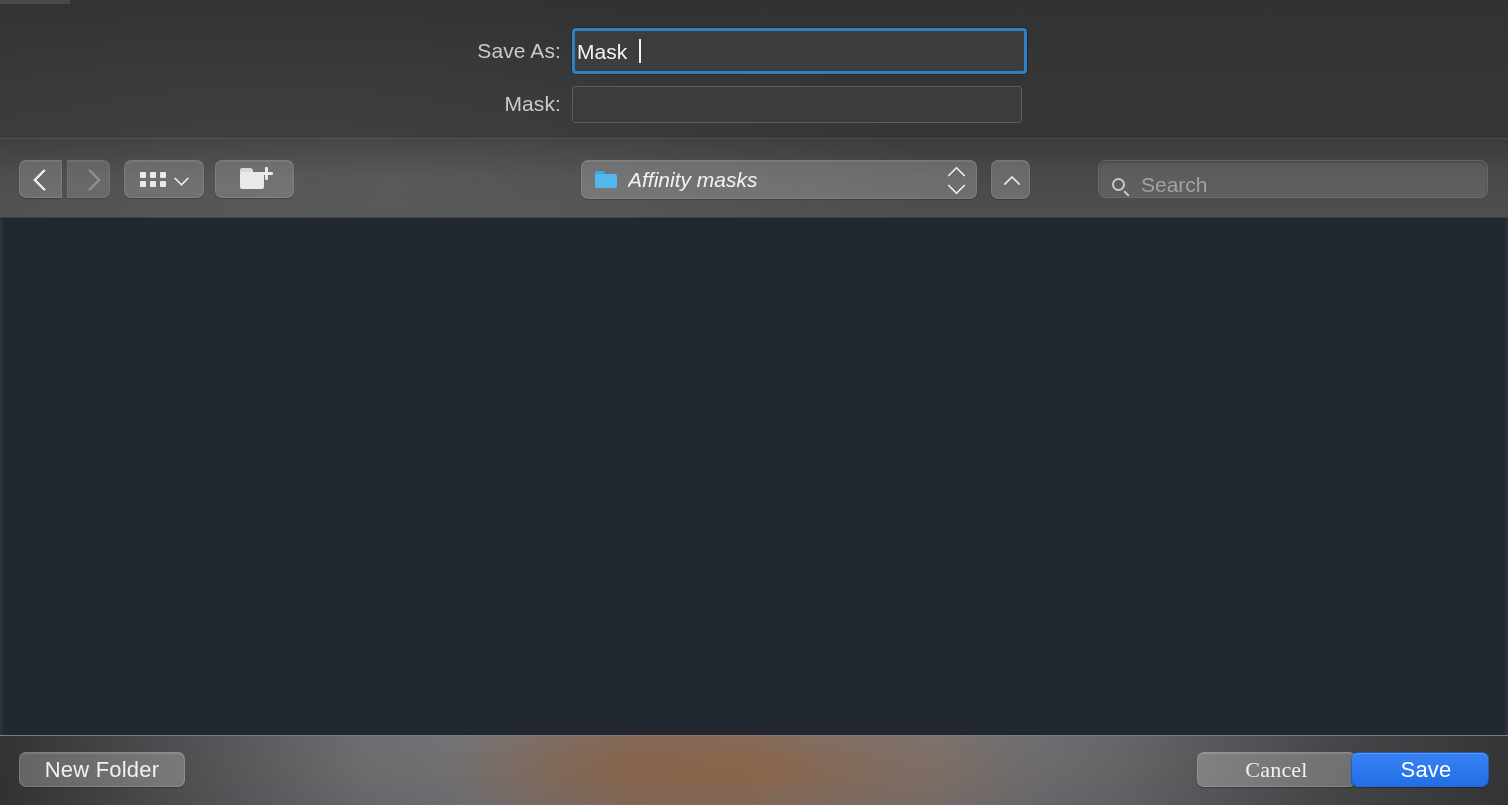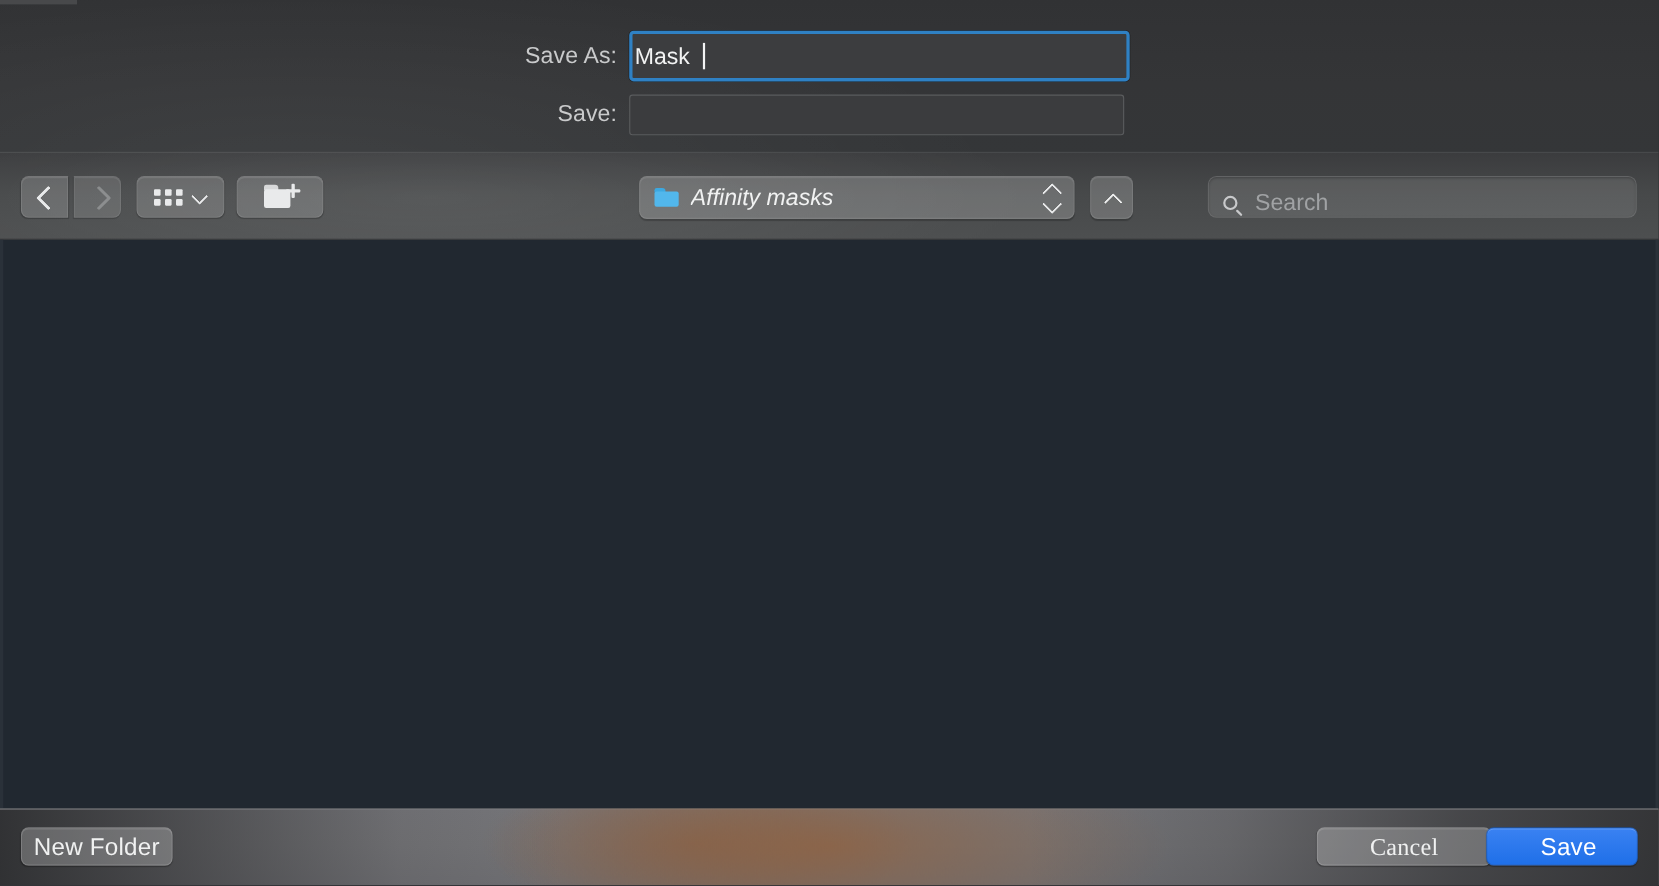--- a/index.html
+++ b/index.html
@@ -389,21 +389,21 @@
     align-items: center;
     justify-content: center;
     font-size: 22px;
     color: #f0f1f1;
     white-space: nowrap;
     z-index: 3;
     letter-spacing: 0.2px;
   }
   .btn-newfolder {
     left: 19px; top: 752px;
-    width: 138px; height: 35px;
+    width: 166px; height: 35px;
     background: rgba(255,255,255,0.24);
     border: 0.5px solid rgba(255,255,255,0.16);
     box-shadow: 0 1px 1px rgba(0,0,0,0.28), inset 0 1px 0 rgba(255,255,255,0.13);
   }
   .btn-cancel {
     left: 1197px; top: 752px;
     width: 159px; height: 35px;
     background: rgba(255,255,255,0.24);
     border: 0.5px solid rgba(255,255,255,0.16);
     box-shadow: 0 1px 1px rgba(0,0,0,0.28), inset 0 1px 0 rgba(255,255,255,0.13);
@@ -433,21 +433,21 @@
     <div class="field-label">Save As:</div>
     <div class="name-field">
       <div class="name-field-inner">
         <span class="name-value">Mask </span>
         <span class="text-caret"></span>
       </div>
     </div>
   </div>
 
   <div class="field-row row-tags">
-    <div class="field-label">Save:</div>
+    <div class="field-label">Mask:</div>
     <div class="tags-field">
       <span class="tags-value"></span>
     </div>
   </div>
 
   <div class="toolbar"></div>
 
   <div class="tb-btn tb-back">
     <span class="chev-left"></span>
   </div>

